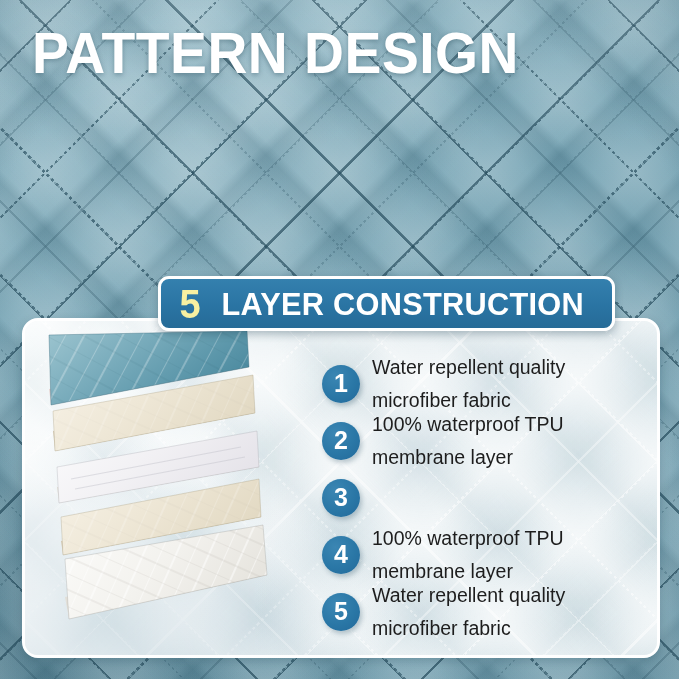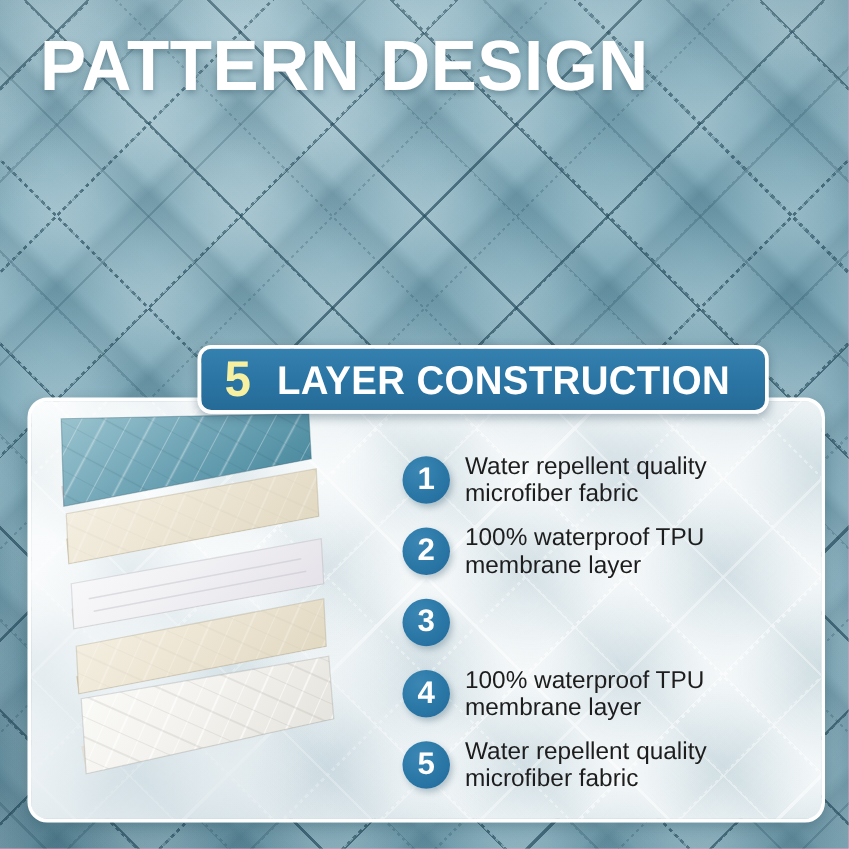--- a/index.html
+++ b/index.html
@@ -253,21 +253,21 @@
   .layer-bullet span {
     color: #ffffff;
     font-size: 25px;
     font-weight: 700;
     line-height: 25px;
     font-family: "Liberation Sans", sans-serif;
   }
   .layer-text {
     color: #1d1d1d;
     font-size: 19.5px;
-    line-height: 22px;
+    line-height: 33px;
     font-family: "Liberation Sans", sans-serif;
     white-space: pre-line;
   }
 </style>
 </head>
 <body>
 
 <div id="stage">
 
   <div class="quilt-base"></div>

